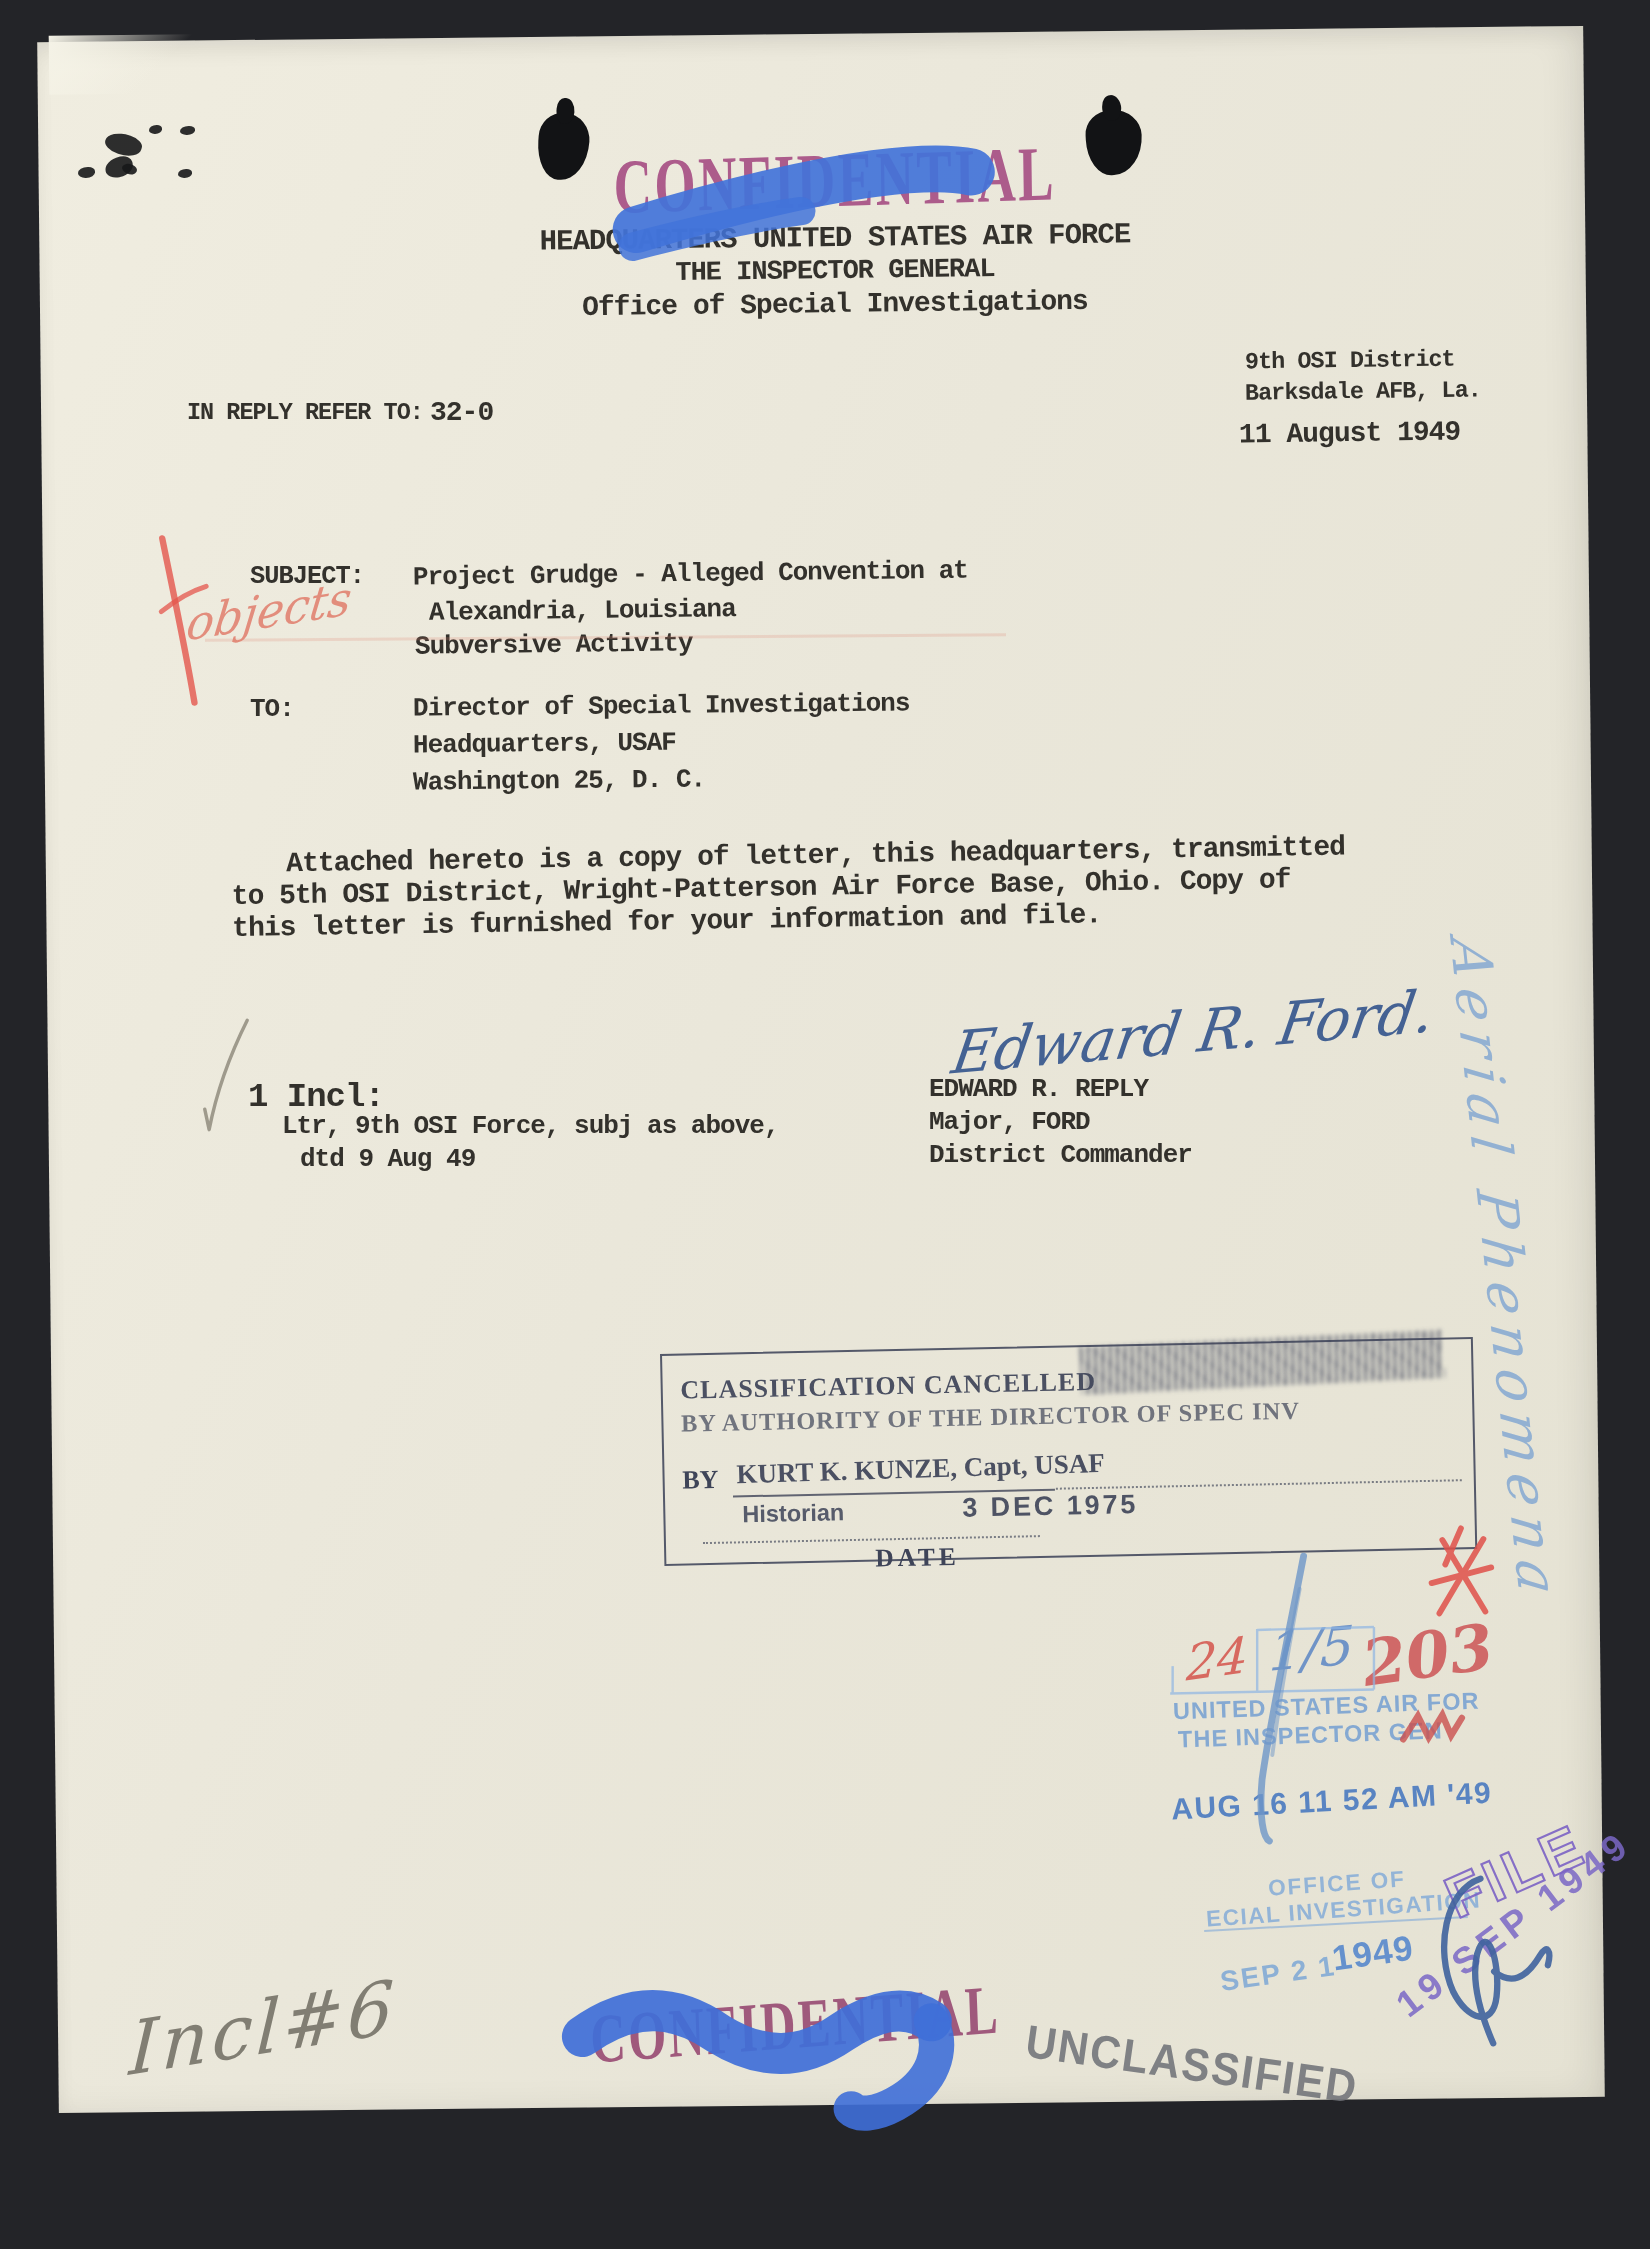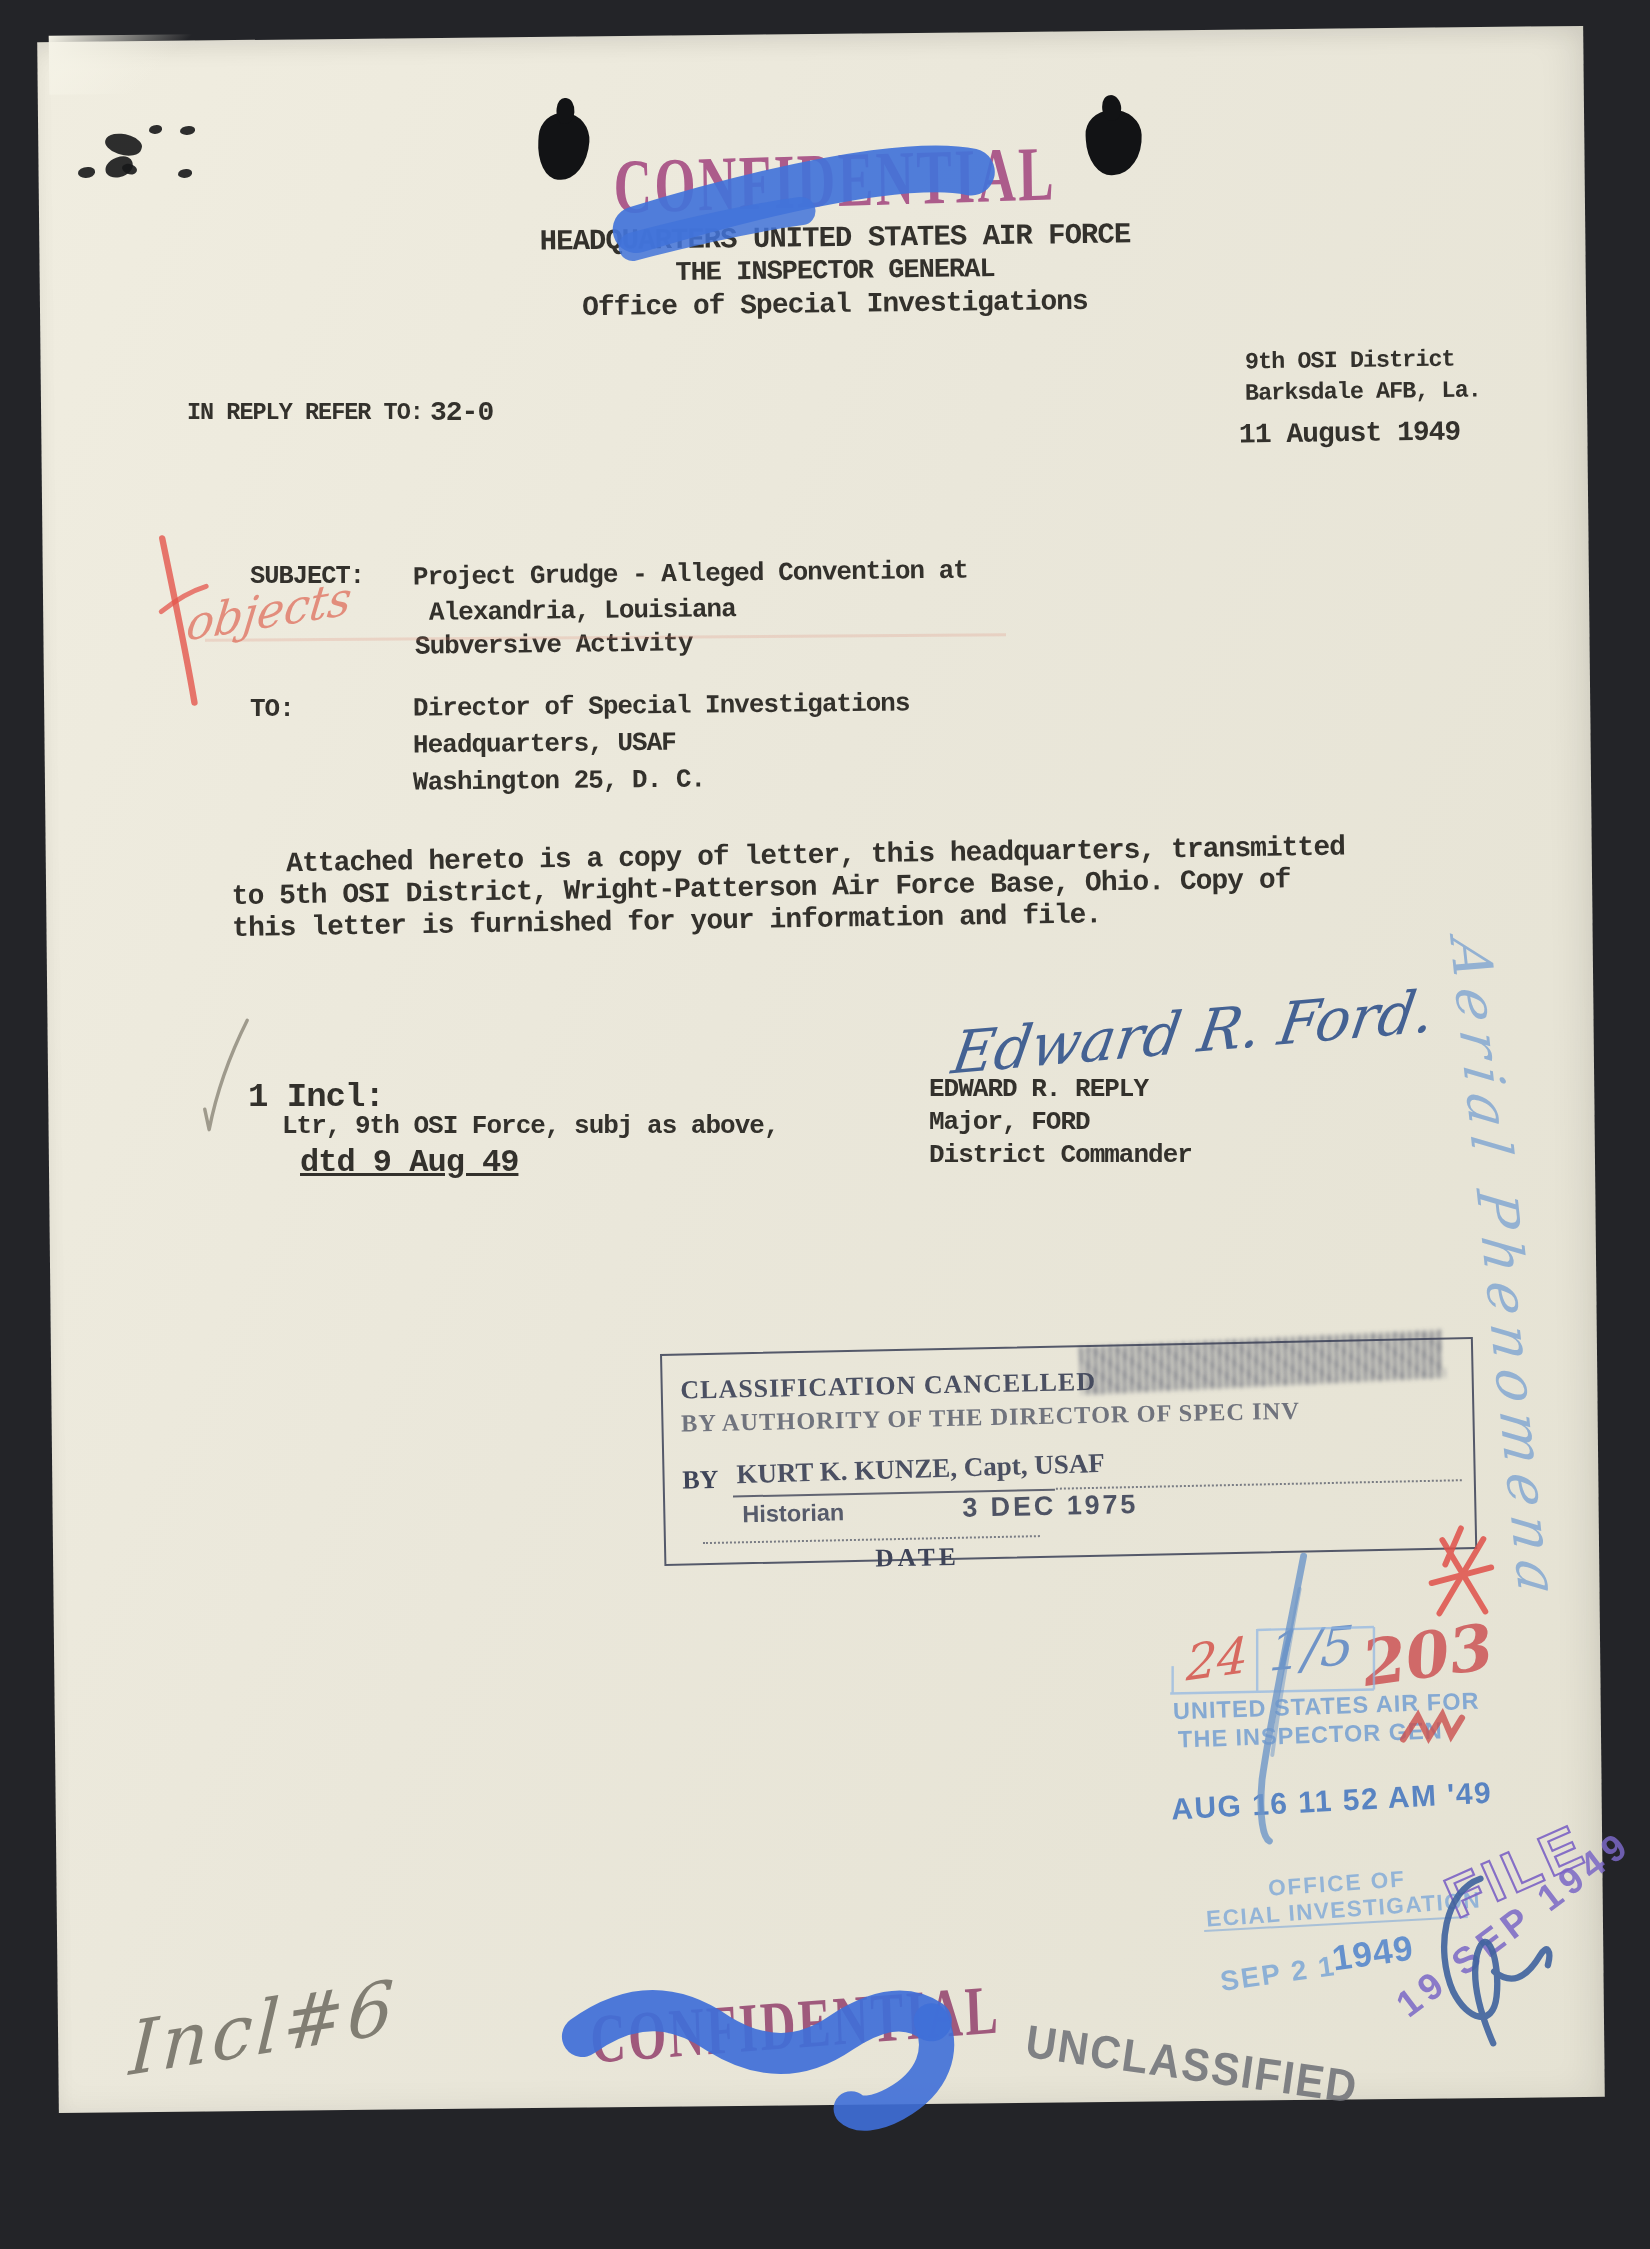--- a/index.html
+++ b/index.html
@@ -90,21 +90,21 @@
 
   <div class="hand" style="left:952px;top:998px;font-size:58px;color:#3c5b90;
        transform:rotate(-5deg) skewX(-14deg);opacity:.95;">Edward R. Ford.</div>
 
   <div class="tw" style="left:929px;top:1074px;font-size:26px;">EDWARD R. REPLY</div>
   <div class="tw" style="left:929px;top:1107px;font-size:26px;">Major, FORD</div>
   <div class="tw" style="left:929px;top:1140px;font-size:26px;">District Commander</div>
 
   <div class="tw" style="left:248px;top:1078px;font-size:34px;">1 Incl:</div>
   <div class="tw" style="left:282px;top:1111px;font-size:26px;">Ltr, 9th OSI Force, subj as above,</div>
-  <div class="tw" style="left:300px;top:1144px;font-size:32px;text-decoration:underline;">dtd 9 Aug 49</div>
+  <div class="tw" style="left:300px;top:1144px;font-size:26px;">dtd 9 Aug 49</div>
 
   <div style="position:absolute;left:660px;top:1354px;width:809px;height:208px;
        border:2.9px solid rgba(58,63,86,.85);transform:rotate(-1.2deg);transform-origin:left top;">
     <div class="boxline" style="left:17.6px;top:19.5px;font-size:26px;letter-spacing:1px;opacity:.92;">CLASSIFICATION CANCELLED</div>
     <div class="smudge" style="left:418px;top:-4.9px;width:364px;height:48px;"></div>
     <div class="boxline" style="left:17.6px;top:54px;font-size:24.4px;letter-spacing:1px;opacity:.7;">BY AUTHORITY OF THE DIRECTOR OF SPEC INV</div>
     <div class="boxline" style="left:17.6px;top:110px;font-size:26px;">BY</div>
     <div class="boxline" style="left:72px;top:103px;font-size:27px;transform:rotate(-0.6deg);opacity:.92;">KURT K. KUNZE, Capt, USAF</div>
     <div style="position:absolute;left:68px;top:141px;width:322px;height:2.4px;background:rgba(62,68,88,.8);"></div>
     <div class="dotline" style="left:391px;top:140px;width:406px;"></div>

